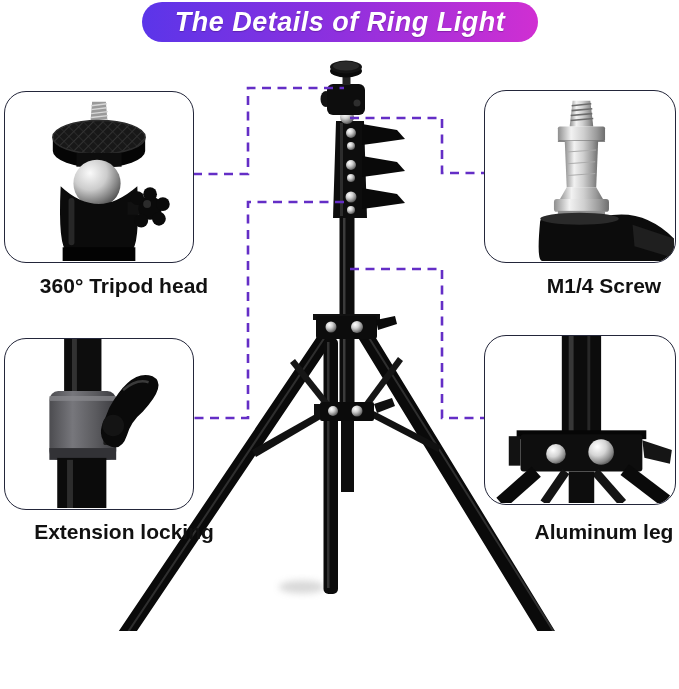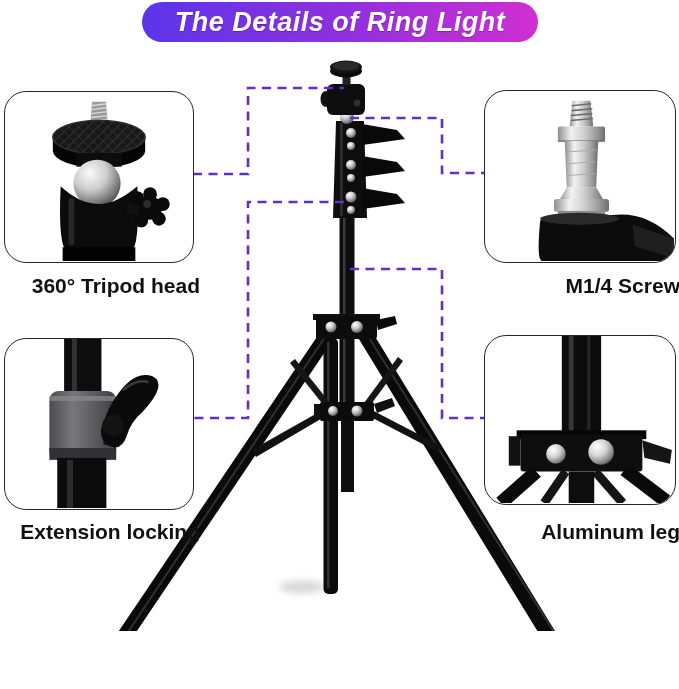--- a/index.html
+++ b/index.html
@@ -21,22 +21,22 @@
   .callout{
     position:absolute;border:1.6px solid #23263a;border-radius:22px;
     background:#ffffff;overflow:hidden;box-sizing:border-box;
   }
   .callout svg{display:block;}
   #co-tl{left:4px;top:91px;width:190px;height:172px;}
   #co-tr{left:484px;top:90px;width:192px;height:173px;}
   #co-bl{left:4px;top:338px;width:190px;height:172px;}
   #co-br{left:484px;top:335px;width:192px;height:170px;}
   .co-label{
-    position:absolute;width:200px;text-align:right;
-    font-size:21px;font-weight:bold;color:#111111;white-space:nowrap;
+    position:absolute;width:200px;text-align:center;
+    font-size:21px;font-weight:bold;color:#111111;white-space:nowrap;padding-left:24px;
   }
   #lbl-tl{left:0px;top:274px;}
   #lbl-tr{left:480px;top:274px;}
   #lbl-bl{left:0px;top:520px;}
   #lbl-br{left:480px;top:520px;}
   #stand-svg,#connector-svg{position:absolute;left:0;top:0;}
   #connector-svg{pointer-events:none;}
 </style>
 </head>
 <body>

